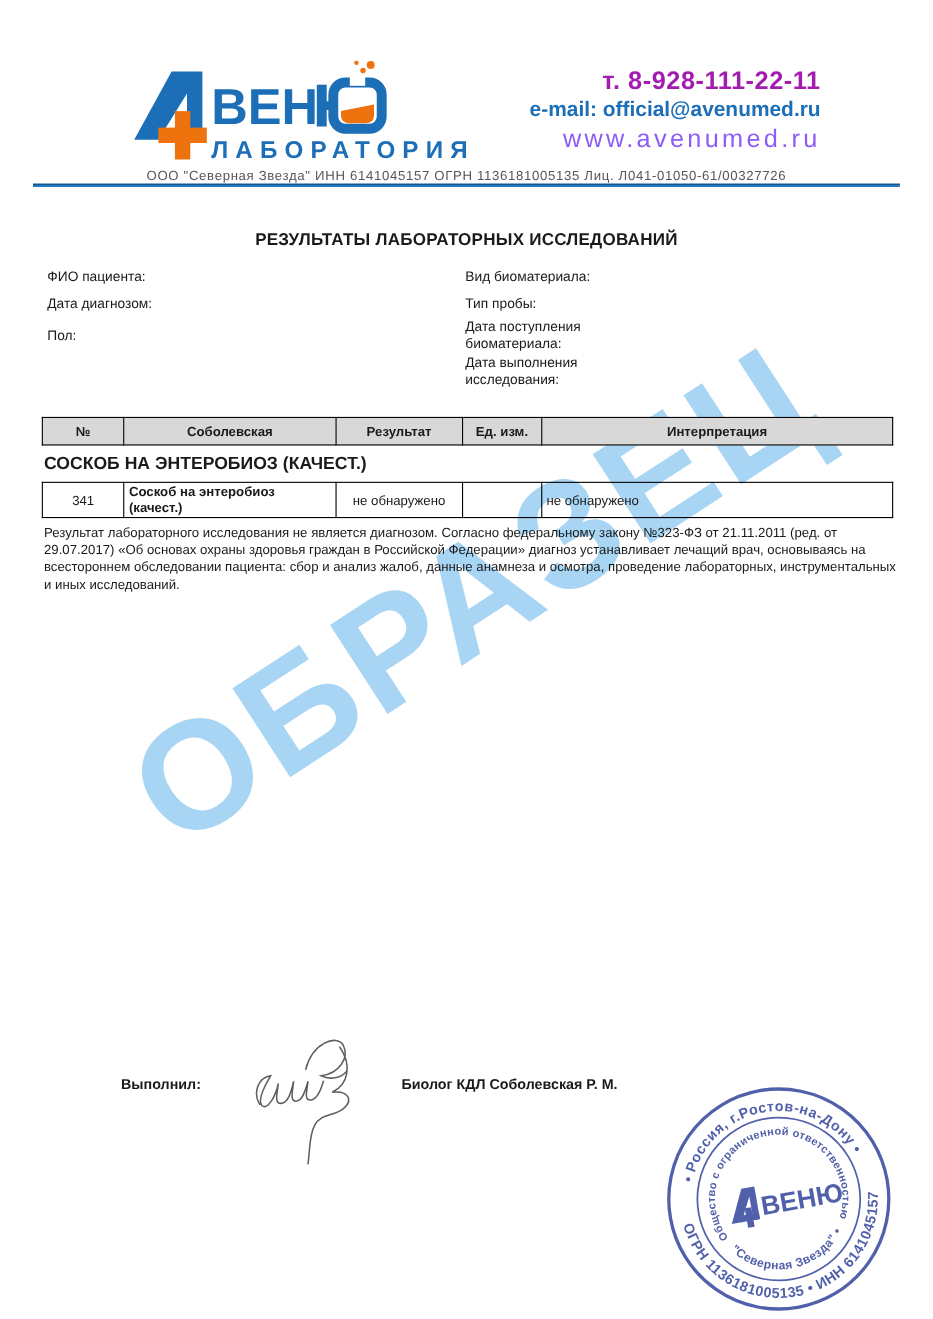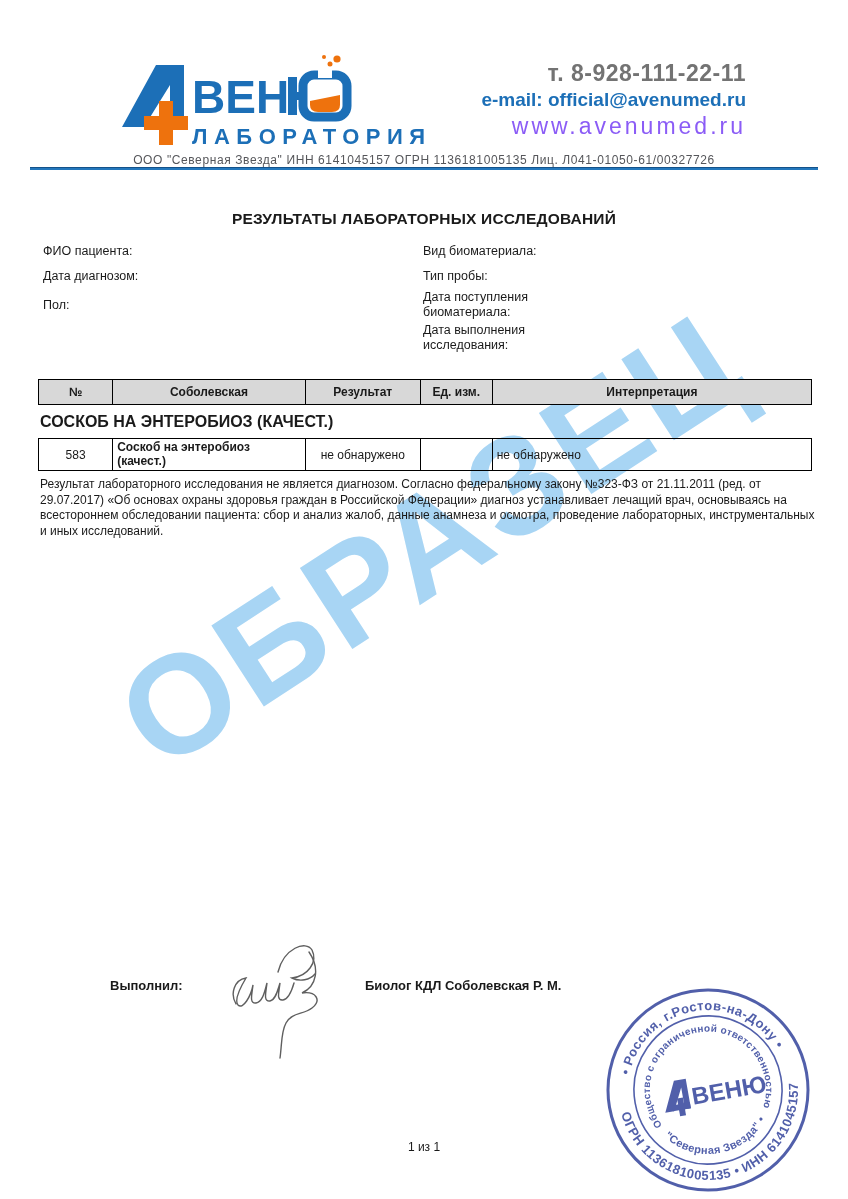--- a/index.html
+++ b/index.html
@@ -15,21 +15,21 @@
   .watermark {
     position:absolute; left:432px; top:540px; z-index:0;
     transform:translate(-50%,-50%) rotate(-33deg);
     font-size:140px; font-weight:bold; letter-spacing:5px;
     color:#A8D5F4; white-space:nowrap; user-select:none;
   }
 
   
   .logo-svg { position:absolute; left:122px; top:55px; }
   .contacts { position:absolute; right:102px; top:60px; text-align:right; line-height:1.15; }
-  .contact-phone { font-size:23px; font-weight:bold; color:#737373; letter-spacing:0.5px; }
+  .contact-phone { font-size:23px; font-weight:bold; color:#a21caf; letter-spacing:0.5px; }
   .contact-email { font-size:19px; font-weight:bold; color:#1C6FB7; margin-top:3px; }
   .contact-site  { font-size:23px; color:#8b5cf6; letter-spacing:3px; margin-top:2px; }
   .company-line  { position:absolute; left:0; top:153px; width:100%; text-align:center;
                    font-size:12px; color:#55565A; letter-spacing:0.6px; }
   .header-rule   { position:absolute; left:30px; right:30px; top:167px; height:3px;
                    background:#2377BC; border-top:1px solid #14528A; }
 
   
   .doc-title { position:absolute; left:0; top:210px; width:100%; text-align:center;
                font-size:15.5px; font-weight:bold; letter-spacing:0.2px; }
@@ -130,21 +130,21 @@
   <table class="tbl layer" style="top:438px;">
     <colgroup>
         <col style="width:9.6%">
         <col style="width:24.9%">
         <col style="width:14.9%">
         <col style="width:9.3%">
         <col style="width:41.3%">
       </colgroup>
     <tbody>
         <tr>
-      <td class="c">583</td>
+      <td class="c">341</td>
       <td class="b">Соскоб на энтеробиоз (качест.)</td>
       <td class="c">не обнаружено</td>
       <td></td>
       <td>не обнаружено</td>
     </tr>
   </tbody>
     </table>
 
   <div class="disclaimer layer">Результат лабораторного исследования не является диагнозом. Согласно федеральному закону №323-ФЗ от 21.11.2011 (ред. от 29.07.2017) «Об основах охраны здоровья граждан в Российской Федерации» диагноз устанавливает лечащий врач, основываясь на всестороннем обследовании пациента: сбор и анализ жалоб, данные анамнеза и осмотра, проведение лабораторных, инструментальных и иных исследований.</div>
 
@@ -184,15 +184,14 @@
       </text>
       <g transform="translate(61,92)">
         <polygon points="0,30 14,0 26,0 26,30 20,30 20,8 9,30" fill="#3A4A9F" stroke="none"></polygon>
         <rect x="8" y="24" width="18" height="6" fill="#3A4A9F" stroke="none"></rect>
         <rect x="14" y="18" width="6" height="18" fill="#3A4A9F" stroke="none"></rect>
         <text x="29" y="27" font-family="Liberation Sans, sans-serif" font-size="24" font-weight="bold" fill="#3A4A9F" stroke="none">ВЕНЮ</text>
       </g>
     </g>
   </svg>
 
-  <div class="page-footer layer">1 из 1</div>
 
 </div>
 
 </body></html>

